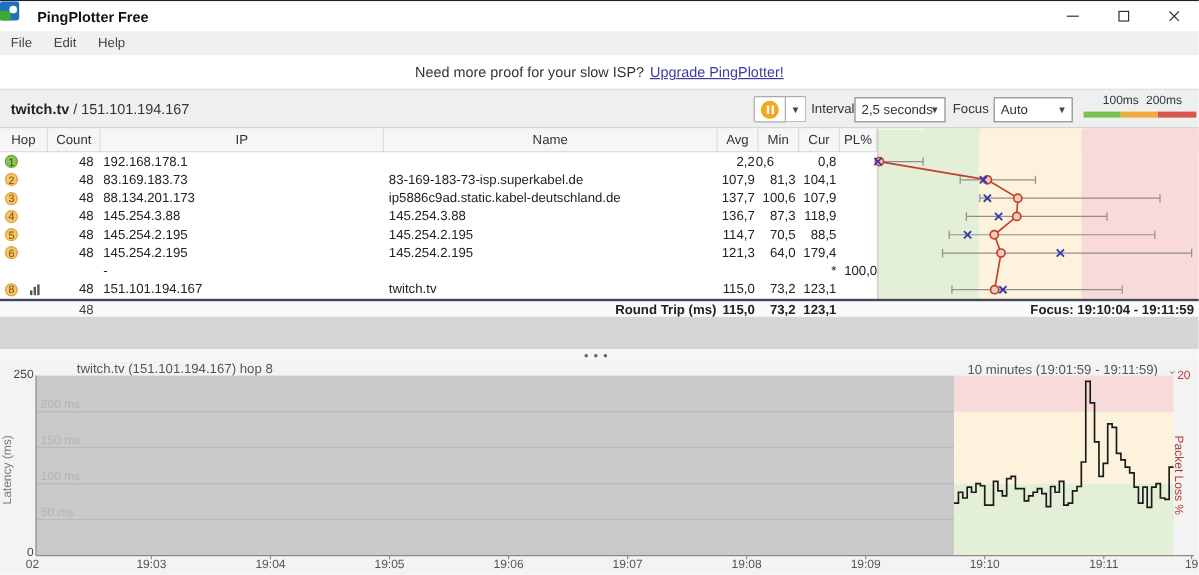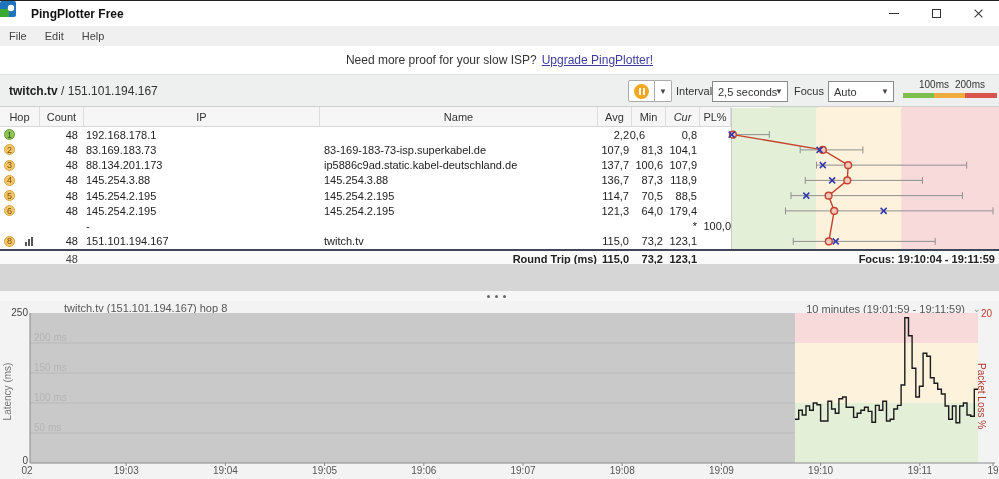--- a/index.html
+++ b/index.html
@@ -148,21 +148,21 @@
   </div>
 </div>
 
 <div class="thead">
   <div class="th" style="left:0;width:40px;">Hop</div>
   <div class="th" style="left:40px;width:44px;">Count</div>
   <div class="th" style="left:84px;width:236px;">IP</div>
   <div class="th" style="left:320px;width:278px;">Name</div>
   <div class="th" style="left:598px;width:34px;">Avg</div>
   <div class="th" style="left:632px;width:34px;">Min</div>
-  <div class="th" style="left:666px;width:34px;font-style:italic;">Cur</div>
+  <div class="th" style="left:666px;width:34px;">Cur</div>
   <div class="th" style="left:700px;width:31px;">PL%</div>
 
   <div class="abs" style="left:731px;top:0;width:87px;height:20px;background:#dcebcd;"></div>
   <div class="abs" style="left:818px;top:0;width:85px;height:20px;background:#fcf3da;"></div>
   <div class="abs" style="left:903px;top:0;width:96px;height:20px;background:#f7d6d6;"></div>
   <div class="abs" style="left:731px;top:0;width:40px;height:19px;background:#fdfdfd;clip-path:polygon(0 0,100% 0,calc(100% - 7px) 100%,0 100%);display:flex;align-items:center;padding-left:4px;color:#444;">0 ms</div>
   <div class="abs" style="left:820px;top:0;width:80px;height:20px;display:flex;align-items:center;justify-content:center;color:#333;">Latency</div>
   <div class="abs" style="left:955px;top:0;width:42px;height:20px;display:flex;align-items:center;justify-content:flex-end;color:#8a3d36;">315 ms</div>
 </div>
 

